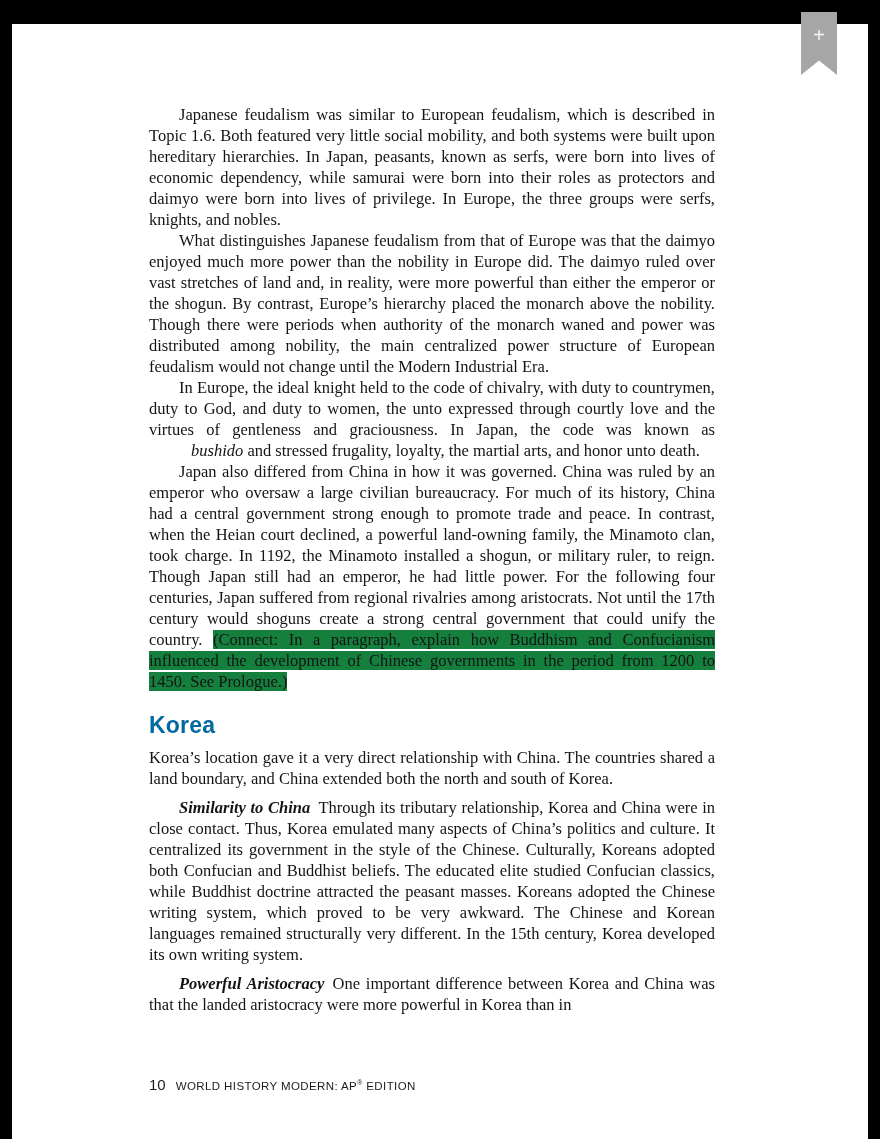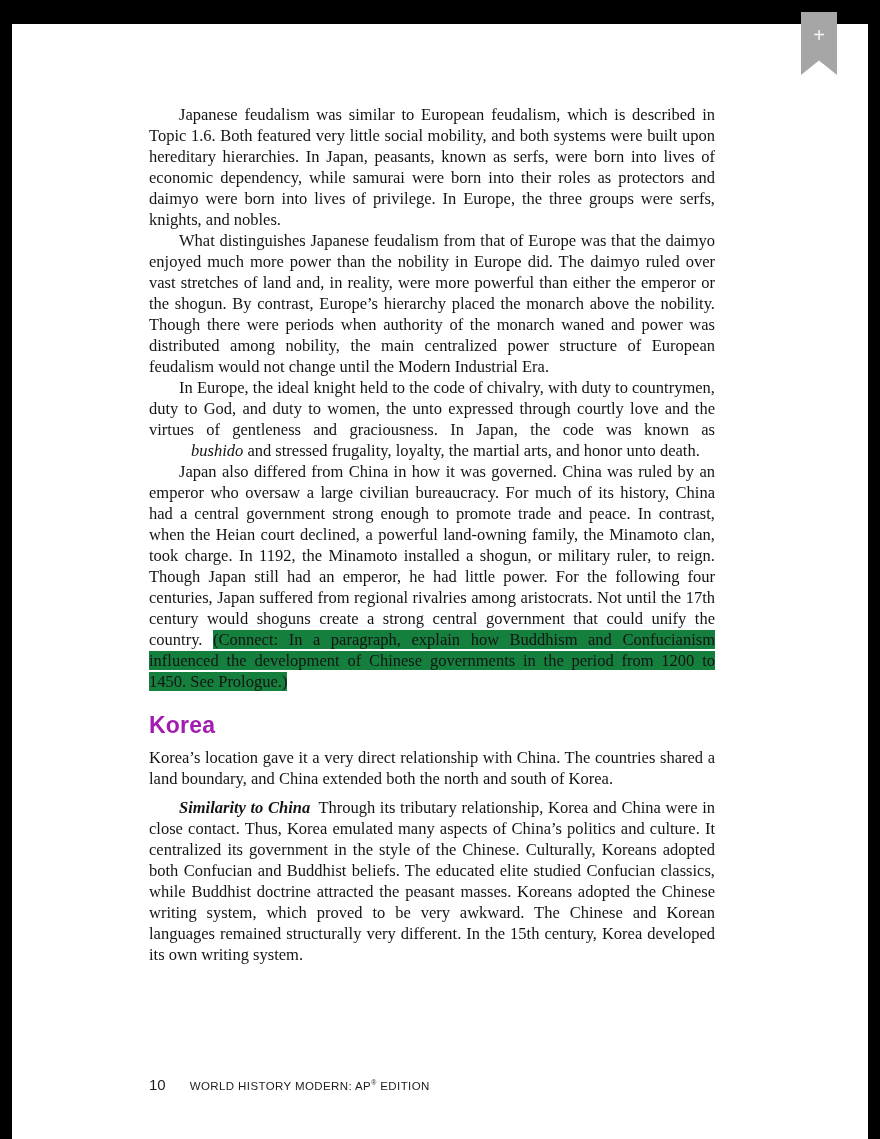--- a/index.html
+++ b/index.html
@@ -38,21 +38,21 @@
     margin: 0;
     text-indent: 30px;
   }
   .page-content p.noindent { text-indent: 0; }
   .page-content p.spaced { margin-top: 8px; }
 
   .page-content h2 {
     font-family: "Liberation Sans", sans-serif;
     font-size: 23px;
     font-weight: 700;
-    color: #a21caf;
+    color: #0369a1;
     margin: 23px 0 11px 0;
     text-align: left;
     letter-spacing: 0.2px;
   }
 
   .seg-italic { font-style: italic; margin-left: 42px; }
   .seg-bold { font-weight: bold; font-style: italic; }
   .seg-highlight { background: #15803d; }
   .seg-sup { vertical-align: super; font-size: 0.6em; }
 
@@ -76,21 +76,21 @@
     line-height: 20px;
     font-weight: 400;
   }
 
   .page-footer {
     position: absolute;
     left: 137px;
     bottom: 46px;
     display: flex;
     align-items: baseline;
-    gap: 24px;
+    gap: 10px;
     color: #1c1c1c;
     font-family: "Liberation Sans", sans-serif;
   }
   .page-number {
     font-size: 15px;
     font-weight: 500;
   }
   .footer-title {
     font-size: 11.5px;
     letter-spacing: 0.4px;
@@ -105,20 +105,21 @@
   <div class="book-page">
 
     <div class="page-content">
         <p><span>Japanese feudalism was similar to European feudalism, which is described in Topic 1.6. Both featured very little social mobility, and both systems were built upon hereditary hierarchies. In Japan, peasants, known as serfs, were born into lives of economic dependency, while samurai were born into their roles as protectors and daimyo were born into lives of privilege. In Europe, the three groups were serfs, knights, and nobles.</span></p>
         <p><span>What distinguishes Japanese feudalism from that of Europe was that the daimyo enjoyed much more power than the nobility in Europe did. The daimyo ruled over vast stretches of land and, in reality, were more powerful than either the emperor or the shogun. By contrast, Europe’s hierarchy placed the monarch above the nobility. Though there were periods when authority of the monarch waned and power was distributed among nobility, the main centralized power structure of European feudalism would not change until the Modern Industrial Era.</span></p>
         <p><span>In Europe, the ideal knight held to the code of chivalry, with duty to countrymen, duty to God, and duty to women, the unto expressed through courtly love and the virtues of gentleness and graciousness. In Japan, the code was known as </span><span class="seg-italic">bushido</span><span> and stressed frugality, loyalty, the martial arts, and honor unto death.</span></p>
         <p><span>Japan also differed from China in how it was governed. China was ruled by an emperor who oversaw a large civilian bureaucracy. For much of its history, China had a central government strong enough to promote trade and peace. In contrast, when the Heian court declined, a powerful land-owning family, the Minamoto clan, took charge. In 1192, the Minamoto installed a shogun, or military ruler, to reign. Though Japan still had an emperor, he had little power. For the following four centuries, Japan suffered from regional rivalries among aristocrats. Not until the 17th century would shoguns create a strong central government that could unify the country. </span><span class="seg-highlight">(Connect: In a paragraph, explain how Buddhism and Confucianism influenced the development of Chinese governments in the period from 1200 to 1450. See Prologue.)</span></p>
         <h2>Korea</h2>
         <p class="noindent"><span>Korea’s location gave it a very direct relationship with China. The countries shared a land boundary, and China extended both the north and south of Korea.</span></p>
         <p class="spaced"><span class="seg-bold">Similarity to China</span><span> Through its tributary relationship, Korea and China were in close contact. Thus, Korea emulated many aspects of China’s politics and culture. It centralized its government in the style of the Chinese. Culturally, Koreans adopted both Confucian and Buddhist beliefs. The educated elite studied Confucian classics, while Buddhist doctrine attracted the peasant masses. Koreans adopted the Chinese writing system, which proved to be very awkward. The Chinese and Korean languages remained structurally very different. In the 15th century, Korea developed its own writing system.</span></p>
+        <p class="spaced"><span class="seg-bold">Powerful Aristocracy</span><span> One important difference between Korea and China was that the landed aristocracy were more powerful in Korea than in</span></p>
       </div>
 
     <div class="page-footer">
       <span class="page-number">10</span>
       <span class="footer-title"><span>WORLD HISTORY MODERN: AP</span><span class="seg-sup">®</span><span> EDITION</span></span>
     </div>
 
   </div>
 
   <div class="bookmark-ribbon">

